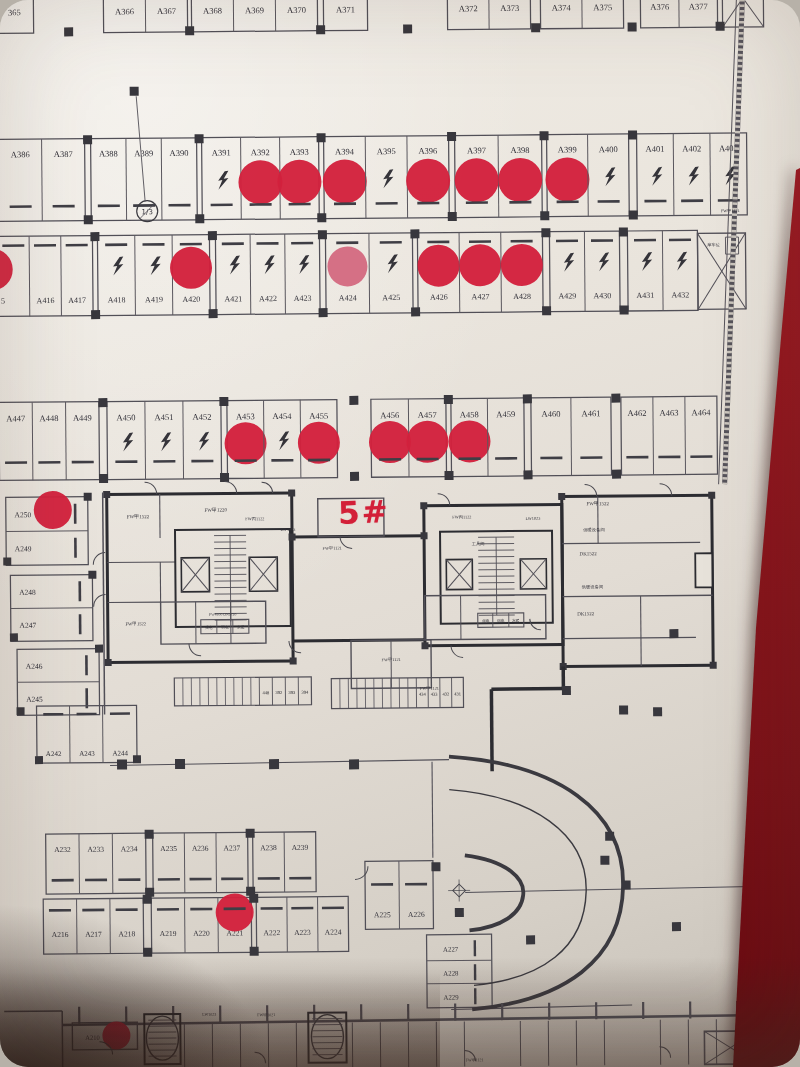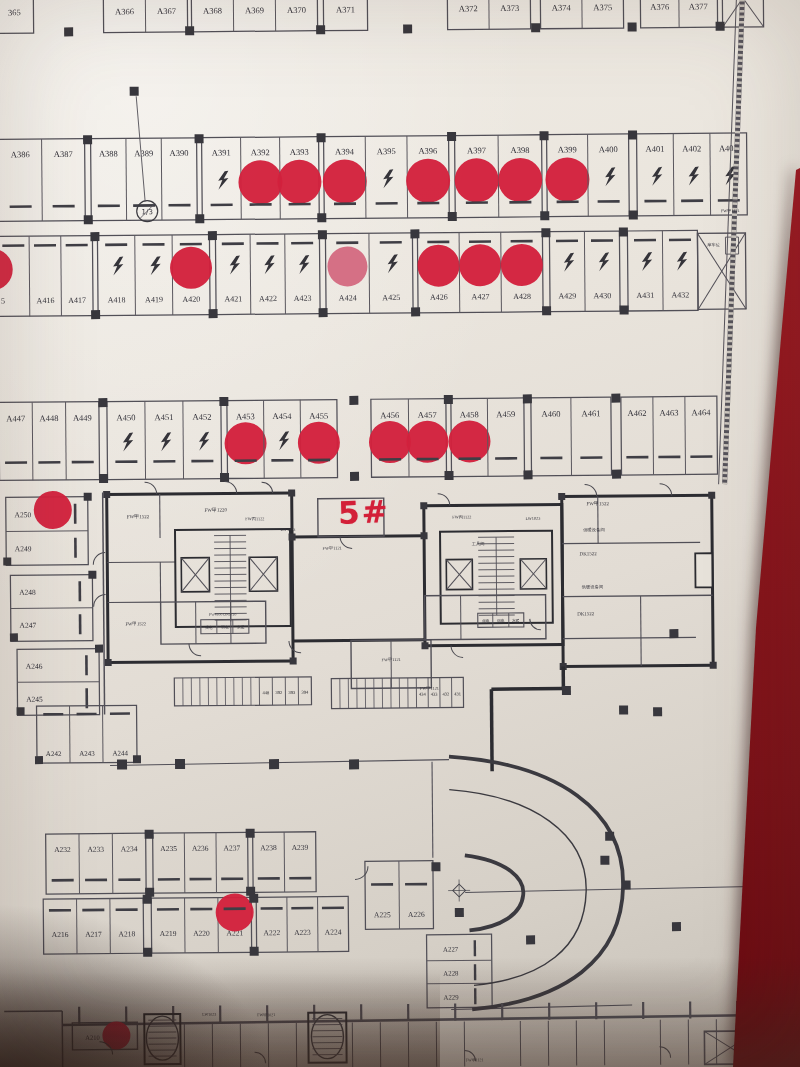--- a/index.html
+++ b/index.html
@@ -1,17 +1,17 @@
 <!DOCTYPE html>
 <html><head>
 <meta charset="utf-8">
 <style>
   html,body{margin:0;padding:0;background:#b7b1a8;}
   .wrap{position:relative;width:800px;height:1067px;overflow:hidden;
-        font-family:"Liberation Sans",sans-serif;}
+        font-family:"Liberation Sans",sans-serif;border-radius:28px;}
   .paper{position:absolute;inset:0;
     background:
       radial-gradient(ellipse at 18% 6%, rgba(255,255,255,.38), rgba(255,255,255,0) 42%),
       linear-gradient(163deg,#f1ede6 0%,#eae5dd 32%,#e2dcd4 58%,#d5cfc6 82%,#c5bfb6 100%);}
   svg.plan{position:absolute;left:0;top:0;}
   .bldg-label{position:absolute;left:338px;top:494px;font-size:31px;font-weight:bold;
     color:#d31f38;transform:rotate(-2deg);letter-spacing:2px;
     font-family:"DejaVu Sans",sans-serif;text-shadow:0 0 1px rgba(211,31,56,.4);}
   .wedgewrap{position:absolute;inset:0;pointer-events:none;
     filter:drop-shadow(-5px 0 7px rgba(40,8,8,.5));}

